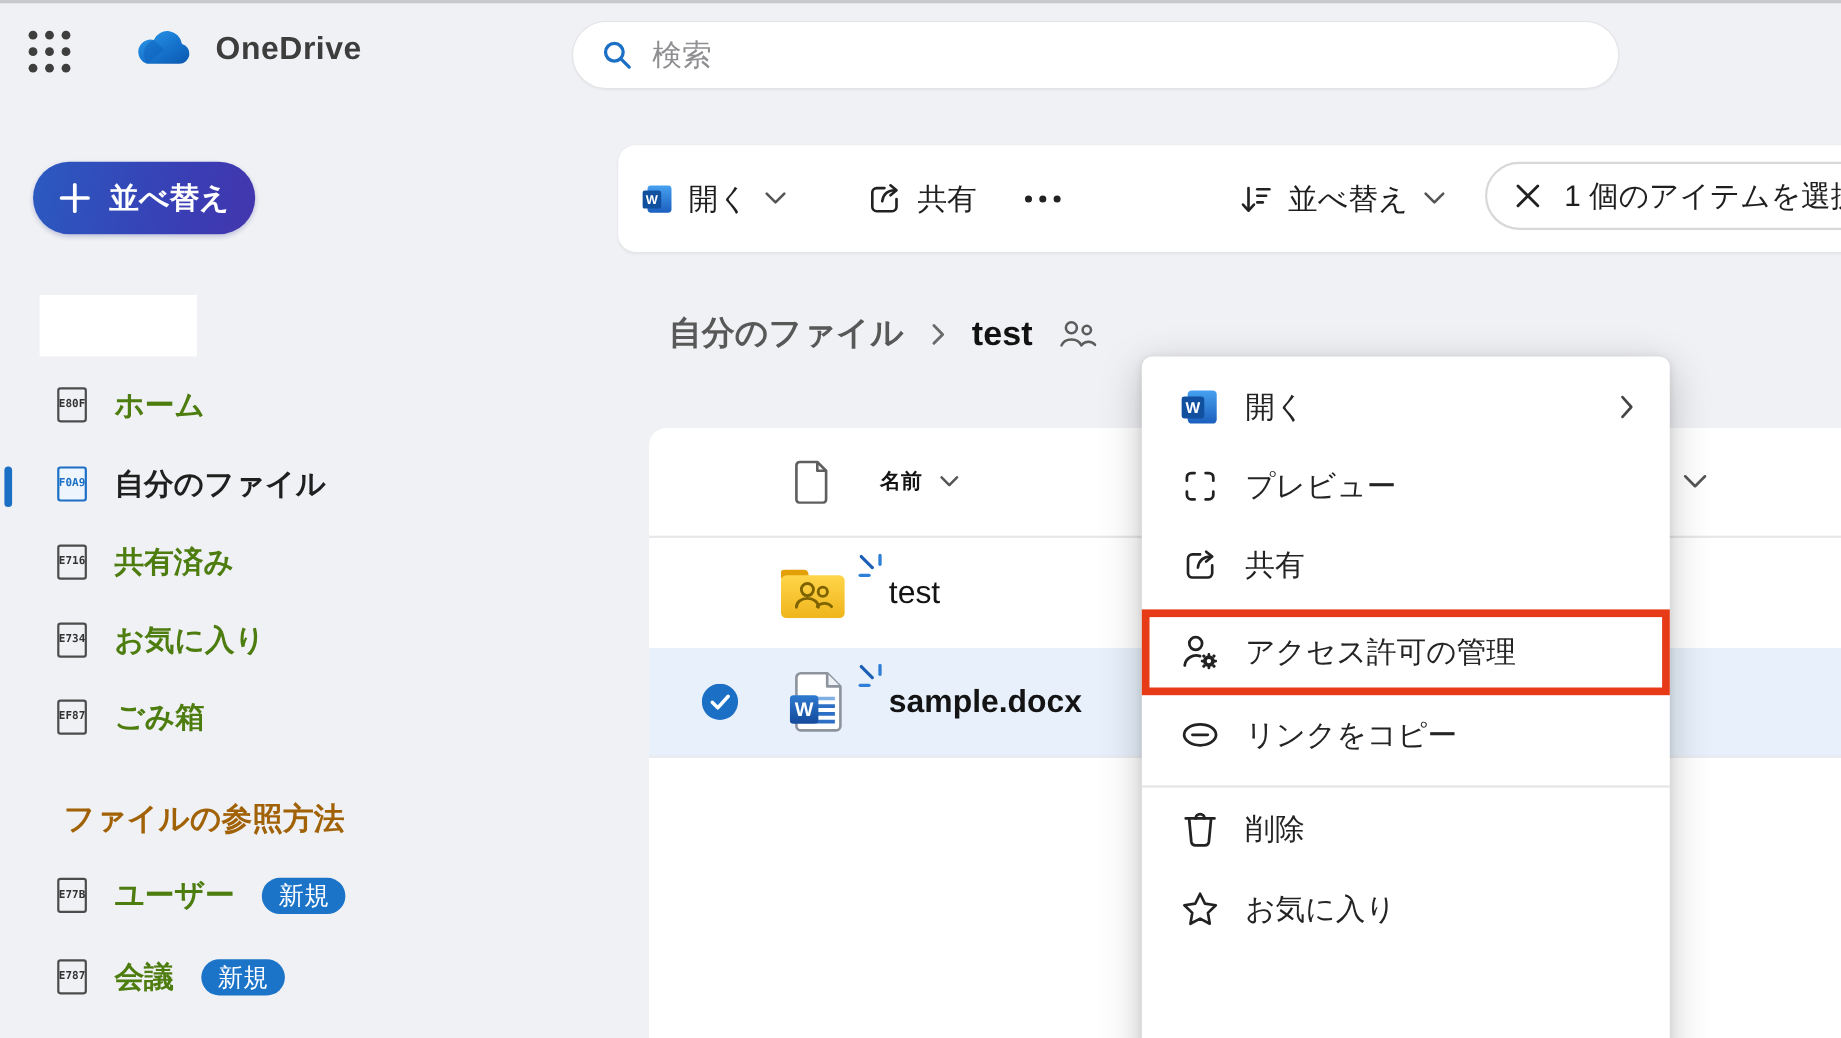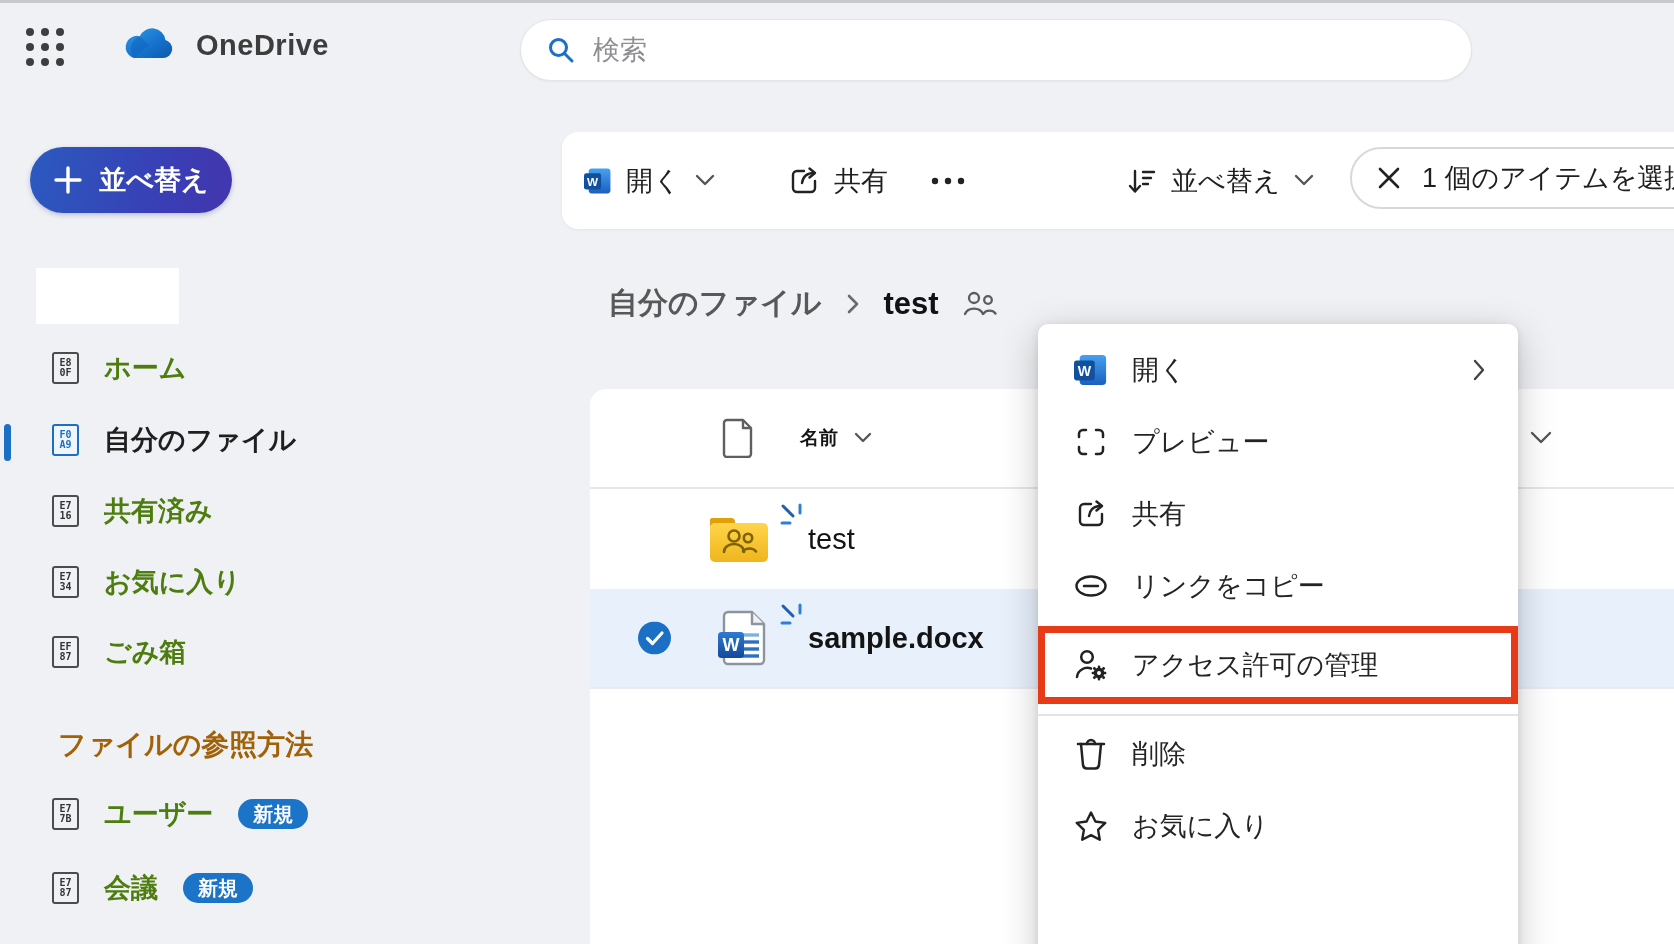--- a/index.html
+++ b/index.html
@@ -24,28 +24,28 @@
   .search-ph{font-size:27px;color:#8f8f93;}
 
   
   .add-btn{position:absolute;left:30px;top:147px;width:202px;height:66px;border:none;
     border-radius:33px;background:linear-gradient(100deg,#2b5ac0 0%,#3a3db4 70%,#4336ad 100%);
     color:#fff;font-size:27px;font-weight:700;display:flex;align-items:center;justify-content:center;
     gap:16px;cursor:pointer;font-family:inherit;box-shadow:0 2px 5px rgba(30,40,140,.25);}
   .redacted{position:absolute;left:36px;top:268px;width:143px;height:56px;background:#fff;}
   .nav-item{position:absolute;left:52px;height:44px;display:flex;align-items:center;gap:25px;cursor:pointer;}
   .tofu{width:27px;height:32px;border:2px solid #4c4c4c;border-radius:3px;display:flex;
-    flex-direction:column;align-items:center;justify-content:center;box-sizing:border-box;
+    flex-direction:row;align-items:center;justify-content:center;box-sizing:border-box;
     font-family:"DejaVu Sans Mono",monospace;font-size:10px;line-height:10px;font-weight:700;color:#333;}
   .tofu.blue{border-color:#1b6fc4;color:#1b6fc4;background:#eef5fc;}
   .nav-label{font-size:27px;font-weight:600;color:#4d7c0f;white-space:nowrap;}
   .nav-label.sel{color:#1f1f1f;}
   .sel-bar{position:absolute;left:4px;top:424px;width:7px;height:37px;border-radius:4px;background:#1b6fc4;}
   .section-hd{position:absolute;left:58px;top:726px;font-size:28px;font-weight:800;color:#a16207;}
-  .badge{background:#1b74c8;color:#fff;font-size:20px;font-weight:700;border-radius:999px;
+  .badge{background:#1b74c8;color:#fff;font-size:23px;font-weight:400;border-radius:999px;
     padding:5px 15px;line-height:1;}
 
   
   .toolbar{position:absolute;left:562px;top:132px;width:1130px;height:97px;background:#fff;
     border-radius:16px;box-shadow:0 1px 3px rgba(0,0,0,.06);}
   .tb-btn{position:absolute;top:0;height:97px;display:flex;align-items:center;gap:14px;
     font-size:27px;color:#1f1f1f;cursor:pointer;white-space:nowrap;}
   .pill{position:absolute;left:788px;top:15px;height:62px;width:360px;border:2px solid #d8d8da;
     border-radius:32px;display:flex;align-items:center;gap:20px;padding:0 24px;box-sizing:border-box;
     font-size:27px;color:#1f1f1f;cursor:pointer;overflow:hidden;white-space:nowrap;}
@@ -420,30 +420,20 @@
     <span class="m-ic">
       <svg width="32" height="32" viewBox="0 0 32 32" fill="none">
         <path d="M16,6 h-7 a4,4 0 0 0 -4,4 v13 a4,4 0 0 0 4,4 h14 a4,4 0 0 0 4,-4 v-7" stroke="#222" stroke-width="2.4" stroke-linecap="round"></path>
         <path d="M14,18 C15,11 19.5,8 26,8" stroke="#222" stroke-width="2.4" stroke-linecap="round"></path>
         <path d="M21.5,3.5 L27,8 L21.5,12.5" stroke="#222" stroke-width="2.4" stroke-linecap="round" stroke-linejoin="round"></path>
       </svg>
     </span>
     <span class="m-label">共有</span>
   </div>
 
-  <div class="m-item">
-    <span class="m-ic">
-      <svg width="34" height="24" viewBox="0 0 34 24" fill="none">
-        <ellipse cx="17" cy="12" rx="14.5" ry="9.5" stroke="#222" stroke-width="2.5"></ellipse>
-        <line x1="10" y1="12" x2="24" y2="12" stroke="#222" stroke-width="2.5" stroke-linecap="round"></line>
-      </svg>
-    </span>
-    <span class="m-label">リンクをコピー</span>
-  </div>
-
   <div class="m-item highlight">
     <span class="m-ic">
       <svg width="34" height="34" viewBox="0 0 34 34" fill="none">
         <circle cx="13" cy="9" r="5.8" stroke="#222" stroke-width="2.5"></circle>
         <path d="M3,29 a10.5,10 0 0 1 14,-8.5" stroke="#222" stroke-width="2.5" stroke-linecap="round"></path>
         <g fill="#222">
           <circle cx="25" cy="25" r="5.4"></circle>
           <rect x="23.8" y="17.6" width="2.4" height="3.2" rx="1"></rect>
           <rect x="23.8" y="29.2" width="2.4" height="3.2" rx="1"></rect>
           <rect x="17.6" y="23.8" width="3.2" height="2.4" rx="1"></rect>
@@ -452,20 +442,30 @@
           <rect x="28.2" y="19" width="2.8" height="2.8" rx="1" transform="rotate(45 29.6 20.4)"></rect>
           <rect x="19" y="28.2" width="2.8" height="2.8" rx="1" transform="rotate(45 20.4 29.6)"></rect>
           <rect x="28.2" y="28.2" width="2.8" height="2.8" rx="1" transform="rotate(45 29.6 29.6)"></rect>
         </g>
         <circle cx="25" cy="25" r="2" fill="#fff"></circle>
       </svg>
     </span>
     <span class="m-label">アクセス許可の管理</span>
   </div>
 
+  <div class="m-item">
+    <span class="m-ic">
+      <svg width="34" height="24" viewBox="0 0 34 24" fill="none">
+        <ellipse cx="17" cy="12" rx="14.5" ry="9.5" stroke="#222" stroke-width="2.5"></ellipse>
+        <line x1="10" y1="12" x2="24" y2="12" stroke="#222" stroke-width="2.5" stroke-linecap="round"></line>
+      </svg>
+    </span>
+    <span class="m-label">リンクをコピー</span>
+  </div>
+
   <div class="m-sep"></div>
 
   <div class="m-item">
     <span class="m-ic">
       <svg width="30" height="34" viewBox="0 0 30 34" fill="none">
         <path d="M2,7 h26" stroke="#222" stroke-width="2.5" stroke-linecap="round"></path>
         <path d="M11,7 a4,4 0 0 1 8,0" stroke="#222" stroke-width="2.5" stroke-linecap="round"></path>
         <path d="M5,7 l2,21 a4,4 0 0 0 4,3.5 h8 a4,4 0 0 0 4,-3.5 l2,-21" stroke="#222" stroke-width="2.5" stroke-linecap="round" stroke-linejoin="round"></path>
       </svg>
     </span>

